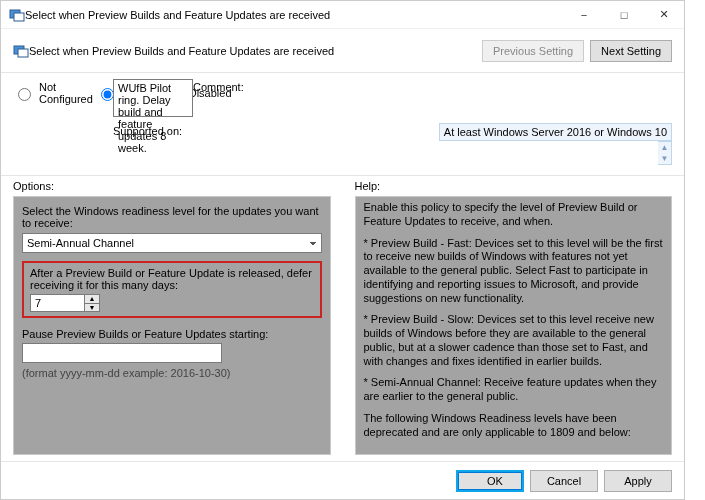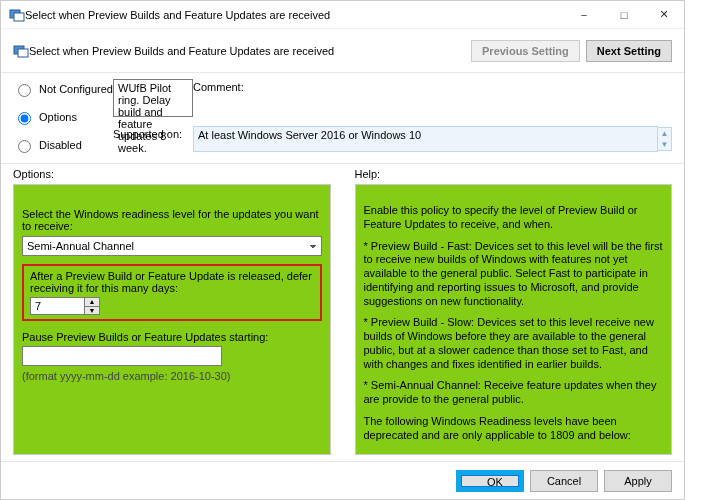--- a/index.html
+++ b/index.html
@@ -4,53 +4,53 @@
 <style>
 * { box-sizing: border-box; font-family: "Segoe UI", Tahoma, sans-serif; font-size: 11px; }
 body { margin: 0; background: #fff; color: #000; }
 .window { width: 685px; height: 500px; background: #fff; display: flex; flex-direction: column; border: 1px solid #ccc; }
 .titlebar { height: 28px; display: flex; align-items: center; padding-left: 8px; border-bottom: 1px solid #eee; }
 .titlebar .title { flex: 1; }
 .titlebar .btns { display: flex; }
 .titlebar .btns div { width: 40px; height: 28px; display: flex; align-items: center; justify-content: center; color: #333; }
 .toolbar { height: 44px; display: flex; align-items: center; padding: 0 12px; border-bottom: 1px solid #e6e6e6; }
 .toolbar .label { flex: 1; }
-.toolbar button { height: 22px; padding: 0 10px; margin-left: 6px; border: 1px solid #adadad; background: #e1e1e1; font-weight: bold; }
+.toolbar button { height: 22px; padding: 0 10px; margin-left: 6px; border: 1px solid #adadad; background: #e1e1e1; }
 .toolbar button:disabled { color: #888; background: #f0f0f0; border-color: #ccc; }
 .config { border-bottom: 1px solid #e6e6e6; padding: 6px 12px 10px 12px; }
 .grid { display: grid; grid-template-columns: 100px 80px 1fr; row-gap: 6px; align-items: start; }
-.radios { grid-row: 1 / span 3; display: flex; flex-direction: column; gap: 12px; padding-top: 2px; }
+.radios { grid-row: 1 / span 3; display: flex; flex-direction: row; gap: 3px; padding-top: 2px; }
 .radios label { display: flex; align-items: center; gap: 5px; }
 .field-label { color: #000; padding-top: 2px; }
 .comment-box { border: 1px solid #7a7a7a; height: 38px; padding: 2px 4px; background: #fff; grid-row: 1 / span 2; }
-.supported-box { display: flex; align-items: center; }
+.supported-box { display: flex; align-items: flex-end; flex-direction: column; }
 .supported-inner { flex: 1; border: 1px solid #bfd7ea; background: #eef4fb; padding: 2px 4px; height: 26px; }
 .supported-sb { width: 14px; display: flex; flex-direction: column; justify-content: space-between; border: 1px solid #bfd7ea; border-left: none; background: #eef4fb; }
 .supported-sb div { width: 100%; height: 11px; display:flex; align-items:center; justify-content:center; color:#7a9cbf; font-size:8px; }
 .main { flex: 1; display: flex; gap: 24px; padding: 4px 12px 6px 12px; min-height: 0; }
 .col { flex: 1; display: flex; flex-direction: column; min-height: 0; }
 .col h4 { margin: 0 0 4px 0; font-weight: normal; }
-.panel { flex: 1; border: 1px solid #c9c9c9; background: #84cc16; padding: 19px 8px; overflow: auto; position: relative; }
+.panel { flex: 1; border: 1px solid #c9c9c9; background: #a3a3a3; padding: 4px 8px; overflow: auto; position: relative; }
 .panel::-webkit-scrollbar { width: 14px; }
 .panel::-webkit-scrollbar-track { background: #f0f0f0; }
 .panel::-webkit-scrollbar-thumb { background: #c2c2c2; }
 .opt-label { margin-top: 4px; }
 .select { width: 100%; height: 20px; border: 1px solid #7a7a7a; margin-top: 4px; background: #fff; padding: 0 18px 0 4px; appearance: none; background-image: linear-gradient(45deg,transparent 50%,#555 50%),linear-gradient(135deg,#555 50%,transparent 50%); background-position: right 8px top 8px, right 4px top 8px; background-size: 4px 4px; background-repeat: no-repeat; }
 .highlight { border: 2px solid #c22; padding: 4px 6px; margin-top: 8px; }
 .spinner { display: flex; width: 70px; margin-top: 3px; }
 .spinner input { width: 54px; height: 18px; border: 1px solid #7a7a7a; border-right: none; padding: 0 4px; }
 .spinbtns { width: 16px; display: flex; flex-direction: column; }
 .spinbtns div { flex: 1; border: 1px solid #7a7a7a; background: #e8e8e8; font-size: 7px; display:flex; align-items:center; justify-content:center; }
 .spinbtns div:first-child { border-bottom: none; }
 .textinput { width: 200px; height: 20px; border: 1px solid #7a7a7a; margin-top: 3px; padding: 0 4px; }
 .hint { color: #444; margin-top: 4px; }
 .help p { margin: 0 0 8px 0; line-height: 1.25; }
 .footer { height: 38px; display: flex; align-items: center; justify-content: flex-end; gap: 6px; padding: 0 12px; border-top: 1px solid #e6e6e6; }
 .footer button { width: 68px; height: 22px; border: 1px solid #adadad; background: #e1e1e1; }
-.footer .primary { border: 5px solid #0ea5e9; box-shadow: inset 0 0 0 1px #0078d7; padding-left: 16px; }
+.footer .primary { border: 2px solid #0ea5e9; box-shadow: inset 0 0 0 1px #0078d7; padding-left: 16px; }
 svg.gpo { width:16px; height:16px; }
 </style>
 </head>
 <body>
 
 <div class="window">
 
   <div class="titlebar">
     <svg class="gpo">
         <rect x="1" y="3" width="10" height="8" fill="#4a90d9" stroke="#2a5b8f"></rect>
@@ -127,21 +127,21 @@
         <div class="hint">(format yyyy-mm-dd example: 2016-10-30)</div>
       </div>
     </div>
 
     <div class="col">
       <h4>Help:</h4>
       <div class="panel help">
         <p>Enable this policy to specify the level of Preview Build or Feature Updates to receive, and when.</p>
         <p>* Preview Build - Fast: Devices set to this level will be the first to receive new builds of Windows with features not yet available to the general public. Select Fast to participate in identifying and reporting issues to Microsoft, and provide suggestions on new functionality.</p>
         <p>* Preview Build - Slow: Devices set to this level receive new builds of Windows before they are available to the general public, but at a slower cadence than those set to Fast, and with changes and fixes identified in earlier builds.</p>
-        <p>* Semi-Annual Channel: Receive feature updates when they are provide to the general public.</p>
+        <p>* Semi-Annual Channel: Receive feature updates when they are earlier to the general public.</p>
         <p>The following Windows Readiness levels have been deprecated and are only applicable to 1809 and below:</p>
 
       </div>
     </div>
   </div>
 
   <div class="footer">
     <button class="primary">OK</button>
     <button>Cancel</button>
     <button>Apply</button>

